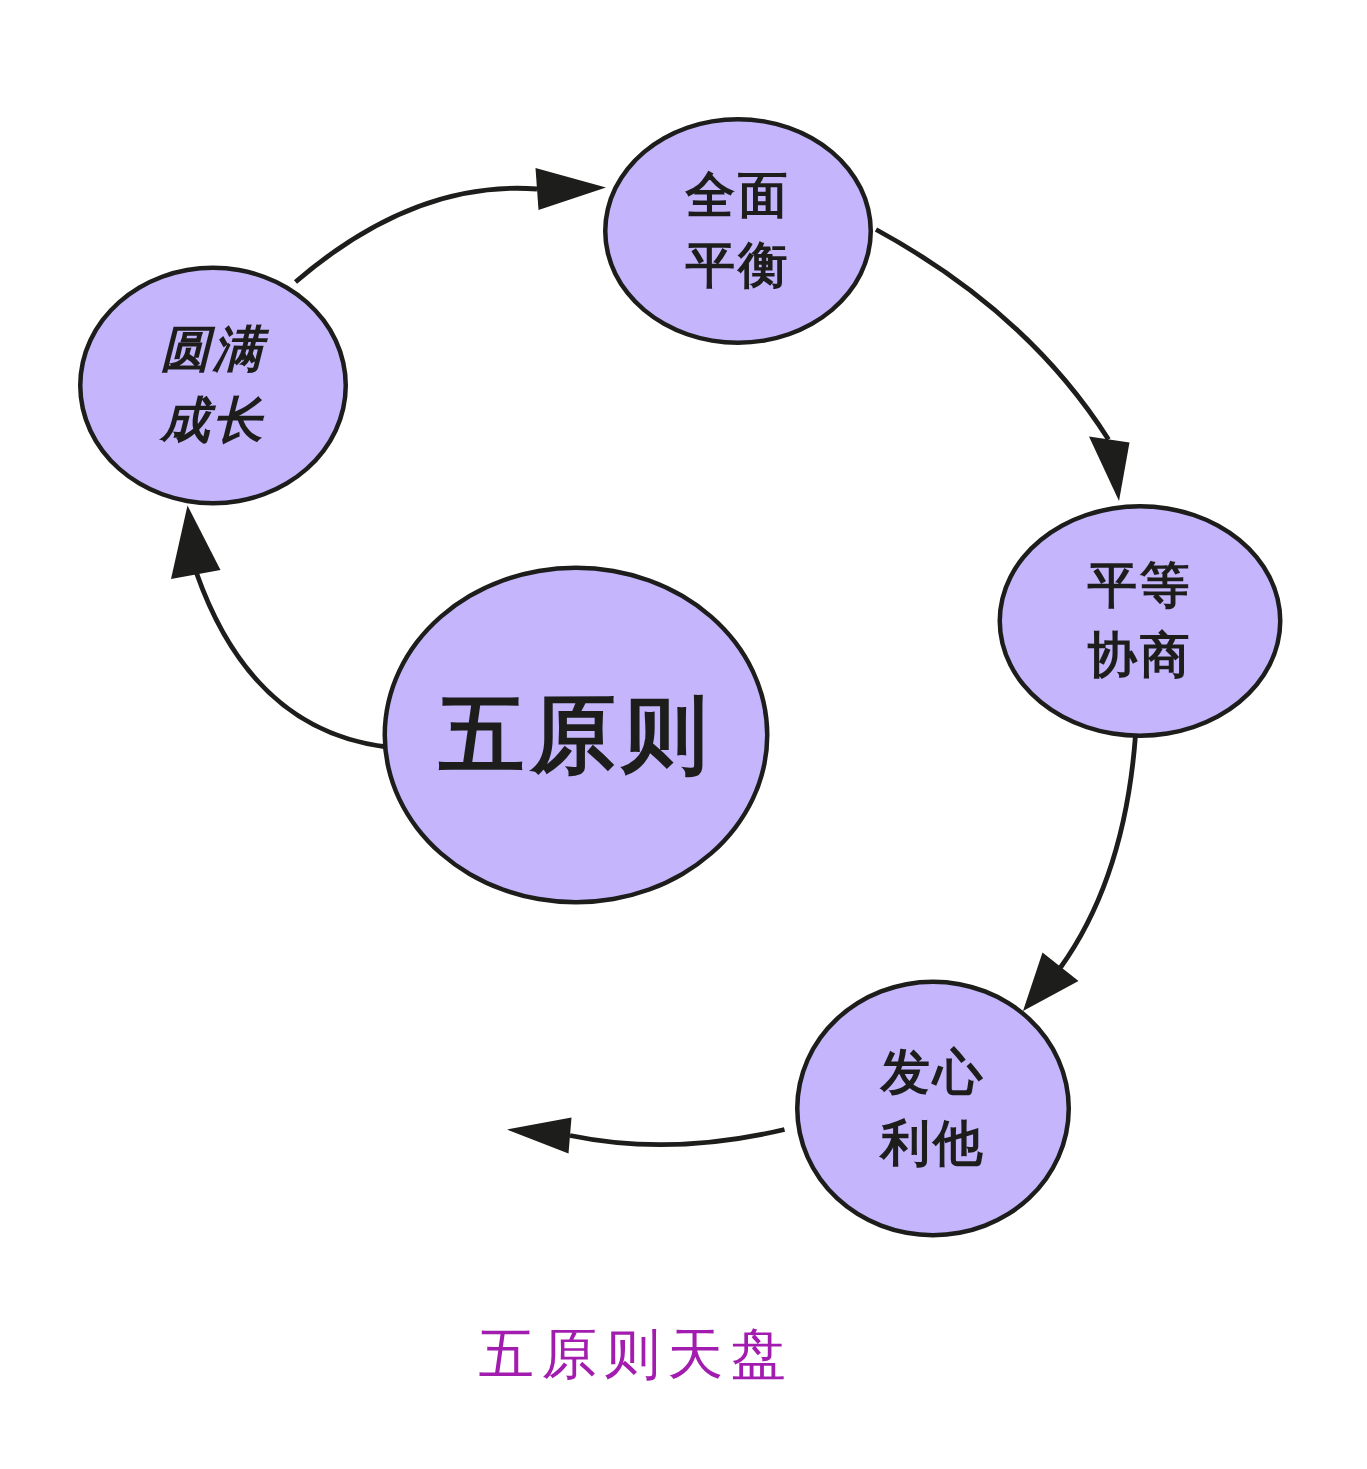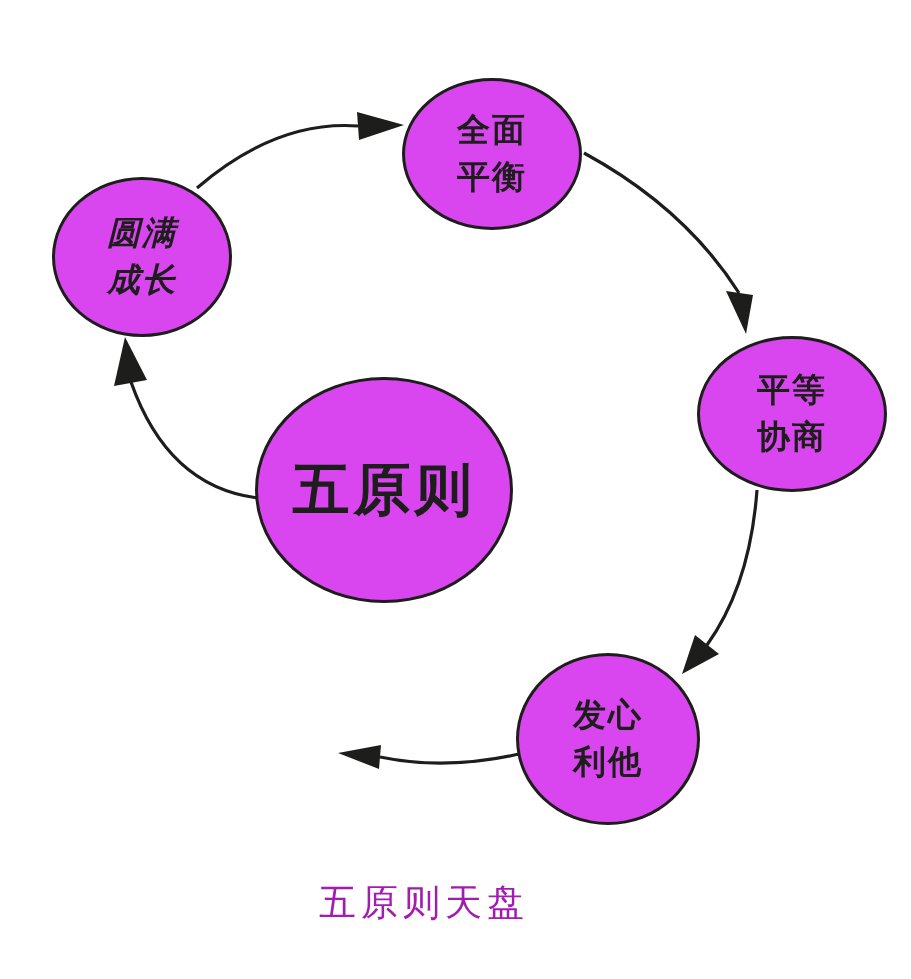--- a/index.html
+++ b/index.html
@@ -20,41 +20,41 @@
     left: 0;
     top: 0;
     width: 911px;
     height: 979px;
   }
   .node {
     position: absolute;
     box-sizing: border-box;
     border: 3px solid #1d1d1b;
     border-radius: 50%;
-    background: #d946ef;
+    background: #c4b5fd;
     display: flex;
     flex-direction: column;
     align-items: center;
     justify-content: center;
     text-align: center;
     font-family: "DejaVu Serif", "Liberation Serif", serif;
     font-weight: 700;
     color: #1d1d1b;
   }
   .node .line {
     display: block;
     font-size: 33px;
     line-height: 1.42;
     letter-spacing: 2px;
     white-space: nowrap;
   }
   .node-top         { left: 402px; top: 78px;  width: 180px; height: 152px; }
   .node-topleft     { left: 52px;  top: 177px; width: 180px; height: 160px; font-style: italic; }
-  .node-right       { left: 697px; top: 336px; width: 190px; height: 156px; }
-  .node-bottomright { left: 516px; top: 653px; width: 184px; height: 172px; }
+  .node-right       { left: 665px; top: 336px; width: 190px; height: 156px; }
+  .node-bottomright { left: 530px; top: 653px; width: 184px; height: 172px; }
   .node-bottomleft  { left: 151px; top: 653px; width: 190px; height: 172px; }
   .node-center      { left: 255px; top: 377px; width: 258px; height: 226px; }
   .node-center .center-label {
     font-size: 57px;
     letter-spacing: 4px;
     white-space: nowrap;
   }
   .caption {
     position: absolute;
     left: 424px;

